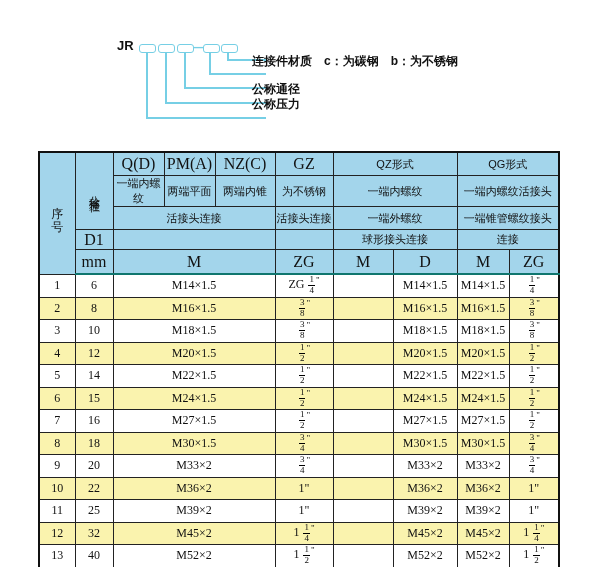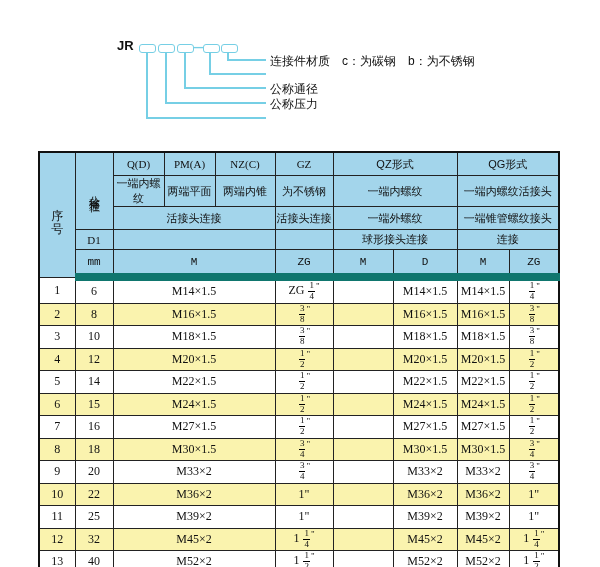--- a/index.html
+++ b/index.html
@@ -11,35 +11,35 @@
   .diagram-title{position:absolute;left:119px;top:20px;font-size:12px;font-weight:bold;}
   .star{color:#29a9de;margin-right:3px;font-size:11px;}
   .jr{position:absolute;left:117px;top:38px;font-size:13px;font-weight:bold;
       font-family:"Liberation Sans",sans-serif;}
   .codebox{position:absolute;top:44px;width:15px;height:7px;border:1.5px solid #76cfe5;
            border-radius:3px;background:#fff;}
   .dash{position:absolute;top:40px;font-size:12px;color:#76cfe5;font-weight:bold;}
   .vline,.hline{position:absolute;background:#76cfe5;}
   .vline{width:2px;}
   .hline{height:2px;}
-  .dlabel{position:absolute;left:270px;font-size:12px;font-weight:normal;white-space:nowrap;}
+  .dlabel{position:absolute;left:252px;font-size:12px;font-weight:bold;white-space:nowrap;}
 
   
   .table-title{position:absolute;left:38px;top:126px;font-size:18px;font-weight:bold;
                font-style:italic;letter-spacing:3px;font-family:"DejaVu Serif",serif;}
 
   
   table.ref{position:absolute;left:38px;top:151px;border-collapse:collapse;
             table-layout:fixed;border:2px solid #111;}
   th,td{border:1px solid #222;text-align:center;vertical-align:middle;padding:0;overflow:hidden;}
   thead th{background:#a3d5eb;font-weight:normal;font-size:11px;}
-  thead .lat{font-family:"Liberation Serif",serif;font-size:11px;}
+  thead .lat{font-family:"Liberation Serif",serif;font-size:16px;}
   thead tr.r1 th,thead tr.r2 th,thead tr.r3 th{height:22px;}
   thead tr.r4 th{height:19px;}
-  thead tr.r5 th{height:23px;border-bottom:8px solid #0f766e;font-family:Liberation Mono, monospace;}
+  thead tr.r5 th{height:23px;border-bottom:2px solid #0f766e;}
   .vert{writing-mode:vertical-rl;text-orientation:upright;display:inline-block;line-height:1;}
   .vt-xh{letter-spacing:15px;font-size:12px;}
   .vt-dn{letter-spacing:2px;font-size:11px;}
   tbody td{font-family:"Liberation Serif",serif;font-size:12px;height:21.5px;background:#fff;}
   tbody tr.alt td{background:#faf3ae;}
   .fr{display:inline-flex;flex-direction:column;vertical-align:middle;font-size:9px;
       line-height:1.1;margin:0 1px;font-family:"Liberation Serif",serif;}
   .fr .n{border-bottom:1px solid #000;padding:0 1px;}
   .inch{font-size:9px;vertical-align:top;font-family:"Liberation Serif",serif;}
 </style>

